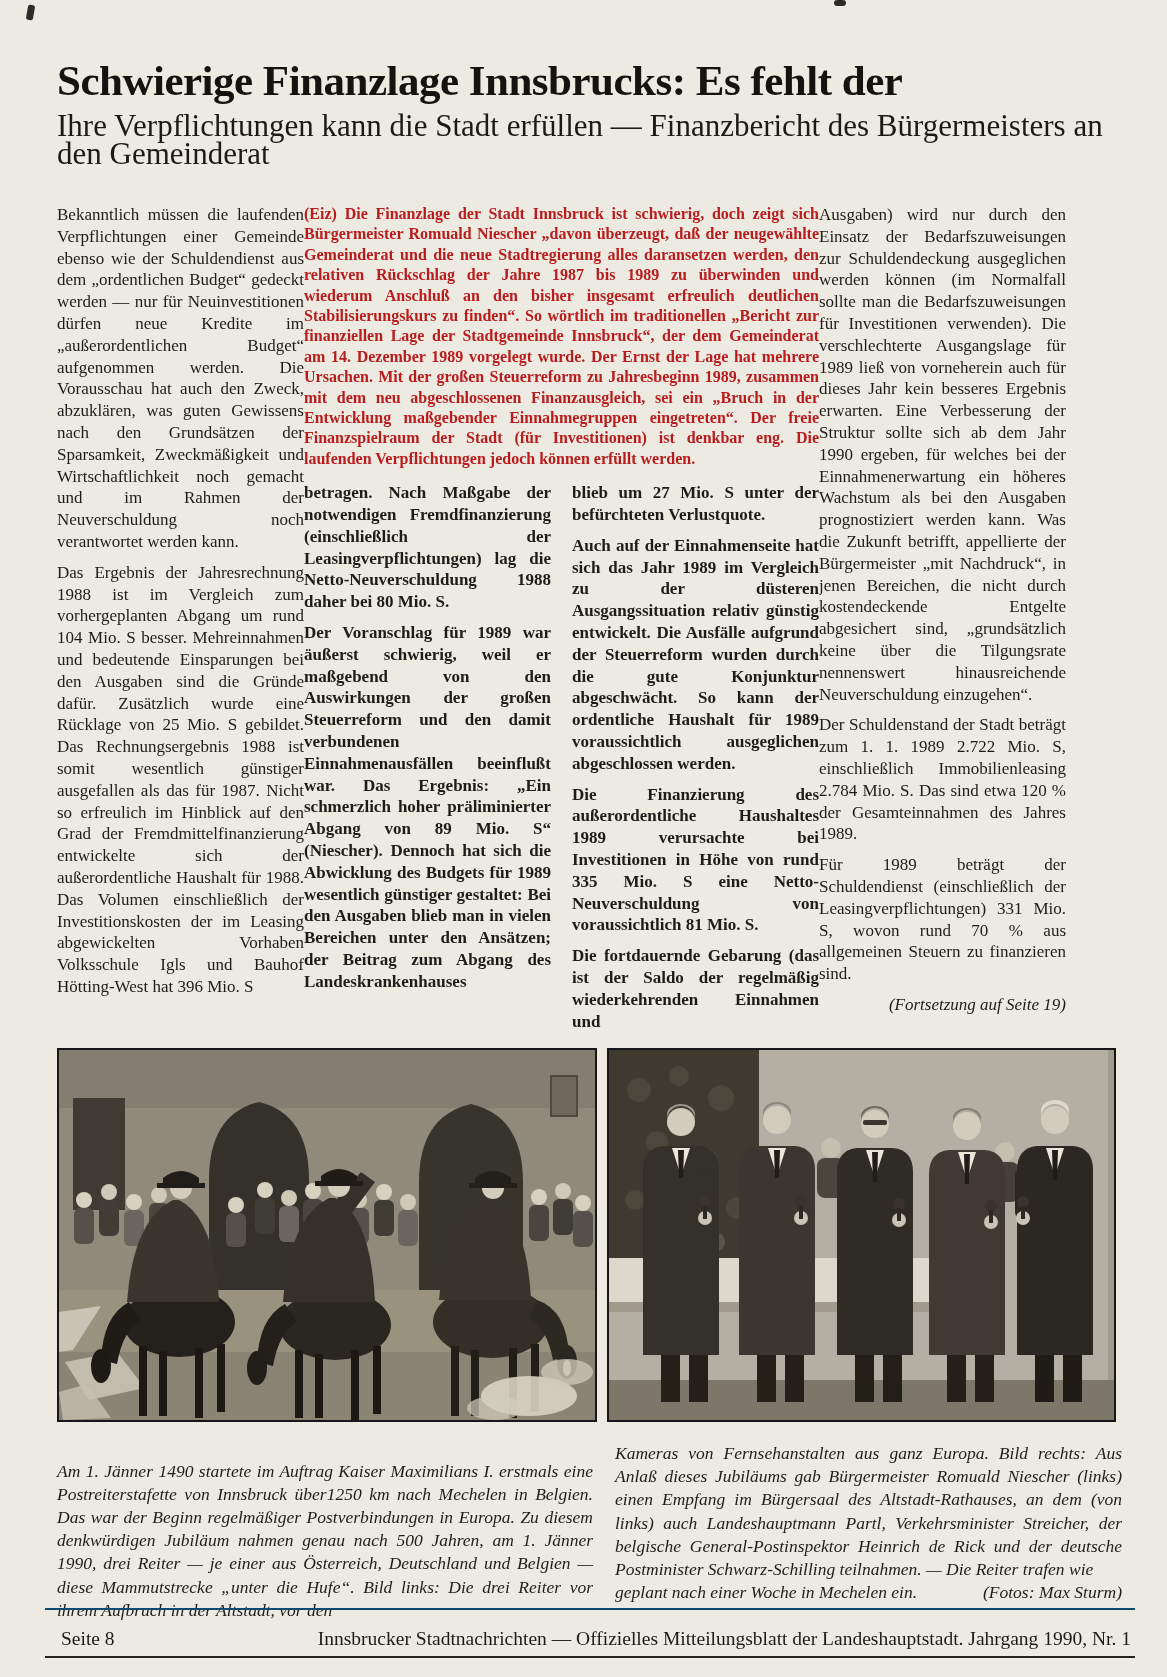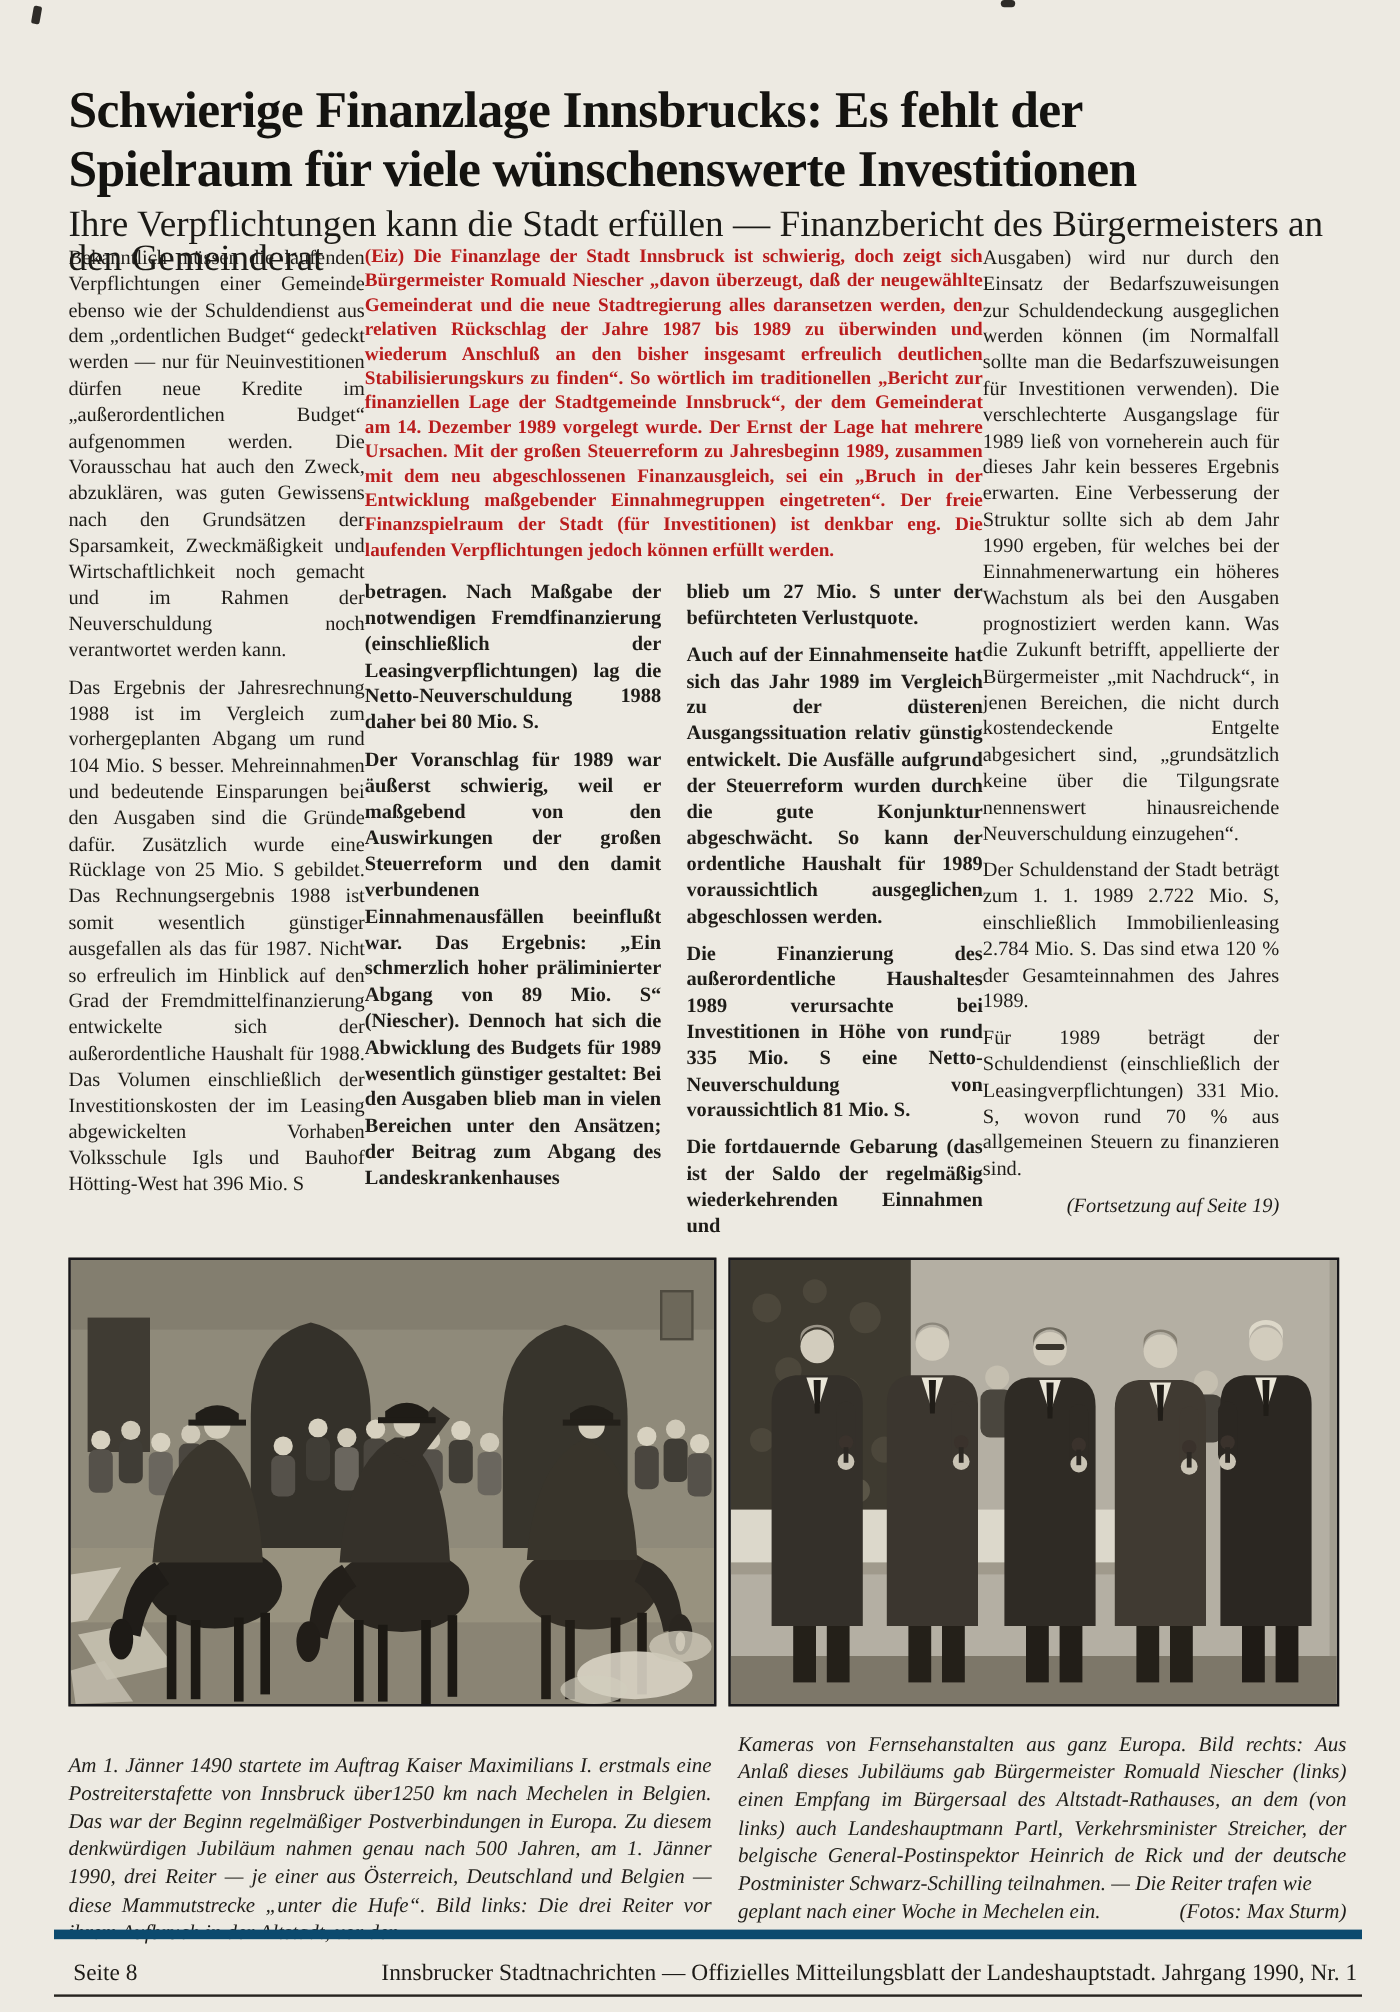--- a/index.html
+++ b/index.html
@@ -9,21 +9,21 @@
     margin:0 auto;
     background:#edeae2;
     font-family:"Liberation Serif","DejaVu Serif",serif;
     color:#1e1c18;
     overflow:hidden;
   }
   .speck{position:absolute;background:#2e2c28;}
   .speck.s1{left:27px;top:5px;width:7px;height:15px;transform:rotate(10deg);border-radius:2px;}
   .speck.s2{left:834px;top:0;width:12px;height:6px;border-radius:3px;}
 
-  header{position:absolute;left:57px;top:68px;width:1053px;}
+  header{position:absolute;left:57px;top:56px;width:1053px;}
   h1{
     margin:0;font-size:43px;line-height:49px;font-weight:bold;
     letter-spacing:-0.5px;color:#141310;
   }
   h1 span{display:block;}
   .subhead{
     margin-top:7px;font-size:31px;line-height:28px;color:#1b1a16;
   }
 
   .columns{
@@ -59,40 +59,39 @@
     font-style:italic;font-size:17.5px;line-height:23.2px;
     text-align:justify;color:#201e1a;
   }
   .caption.left{width:536px;flex:0 0 536px;}
   .caption.right{width:507px;flex:0 0 507px;}
   .caption p{margin:0;}
   .caption .lastline{display:flex;justify-content:space-between;}
 
   footer{
     position:absolute;left:45px;top:1608px;width:1082px;
-    border-top:8px solid #0c4a6e;border-bottom:2px solid #26241f;
+    border-top:2px solid #0c4a6e;border-bottom:2px solid #26241f;
     padding:5px 4px 6px 4px;
     display:flex;align-items:baseline;
     font-size:19.5px;color:#1d1b17;
   }
   .page-label{flex:0 0 auto;padding-left:12px;}
   .issue-line{flex:1 1 auto;text-align:right;margin-top:13px;}
 </style>
 </head>
 <body>
 
 <div class="page">
 
   <div class="speck s1"></div>
   <div class="speck s2"></div>
 
   <header>
     <h1>
       <span>Schwierige Finanzlage Innsbrucks: Es fehlt der</span>
-      <span>Spielraum für viele wünschenswerte Investitionen</span>
     </h1>
     <div class="subhead">Ihre Verpflichtungen kann die Stadt erfüllen — Finanzbericht des Bürgermeisters an den Gemeinderat</div>
   </header>
 
   <div class="columns">
     <div class="col">
       <p>Bekanntlich müssen die laufenden Verpflichtungen einer Gemeinde ebenso wie der Schuldendienst aus dem „ordentlichen Budget“ gedeckt werden — nur für Neuinvestitionen dürfen neue Kredite im „außerordentlichen Budget“ aufgenommen werden. Die Vorausschau hat auch den Zweck, abzuklären, was guten Gewissens nach den Grundsätzen der Sparsamkeit, Zweckmäßigkeit und Wirtschaftlichkeit noch gemacht und im Rahmen der Neuverschuldung noch verantwortet werden kann.</p>
       <p>Das Ergebnis der Jahresrechnung 1988 ist im Vergleich zum vorhergeplanten Abgang um rund 104 Mio. S besser. Mehreinnahmen und bedeutende Einsparungen bei den Ausgaben sind die Gründe dafür. Zusätzlich wurde eine Rücklage von 25 Mio. S gebildet. Das Rechnungsergebnis 1988 ist somit wesentlich günstiger ausgefallen als das für 1987. Nicht so erfreulich im Hinblick auf den Grad der Fremdmittelfinanzierung entwickelte sich der außerordentliche Haushalt für 1988. Das Volumen einschließlich der Investitionskosten der im Leasing abgewickelten Vorhaben Volksschule Igls und Bauhof Hötting-West hat 396 Mio. S</p>
     </div>
     <div class="mid">

